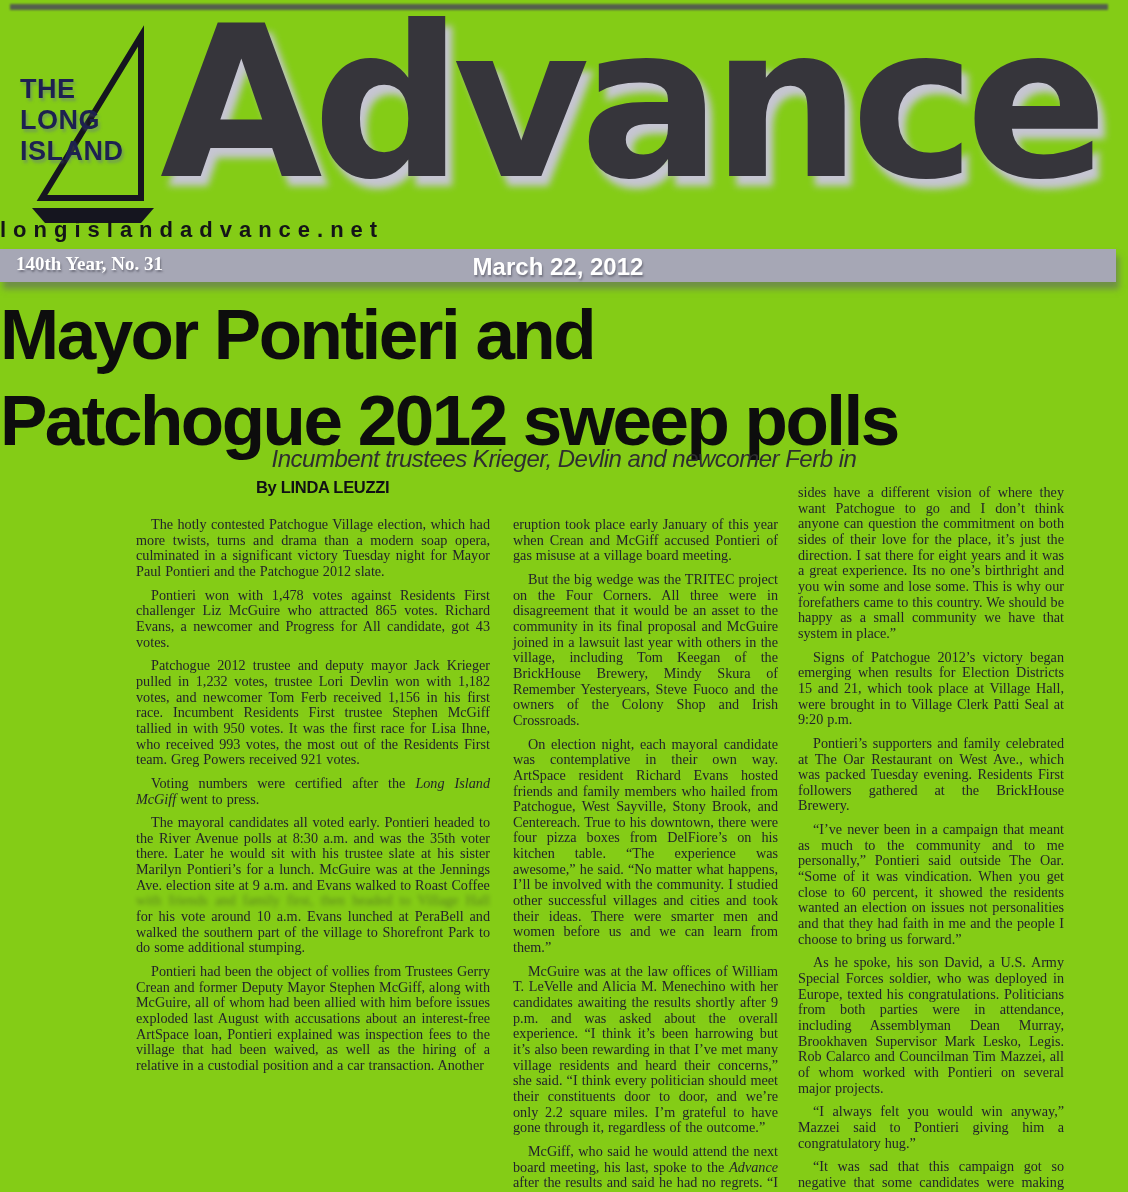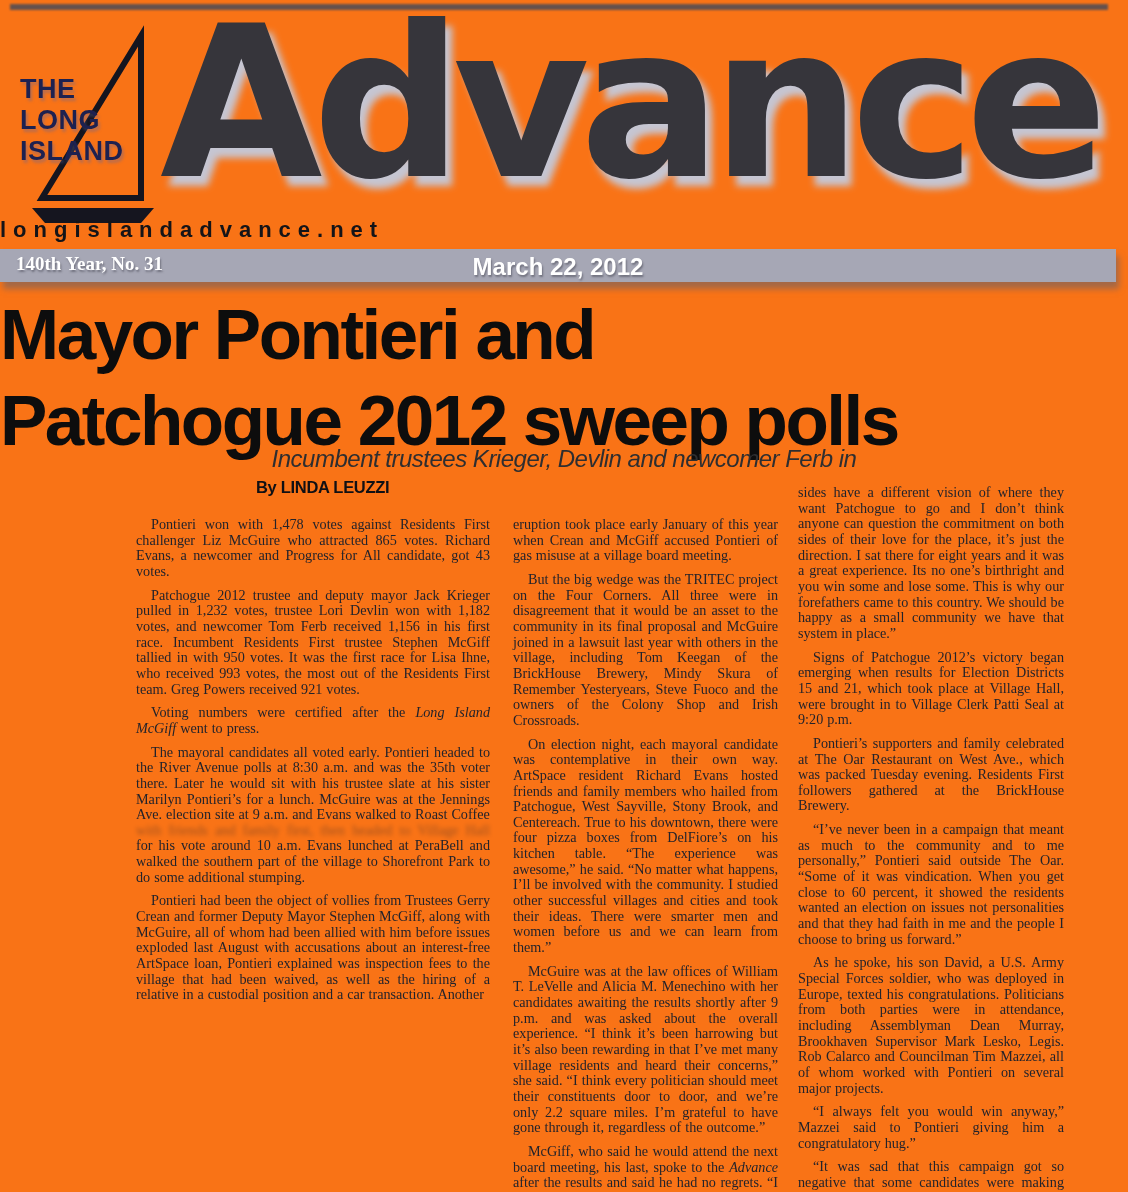--- a/index.html
+++ b/index.html
@@ -3,21 +3,21 @@
 <meta charset="utf-8">
 <style>
   html,body { margin:0; padding:0; }
   body {
     width:1128px; height:1192px;
     background:#ffffff;
     font-family:"Liberation Serif", serif;
     position:relative;
     overflow:hidden;
   }
-  .page { position:relative; width:1128px; height:1192px; background:#f97316; overflow:hidden; }
+  .page { position:relative; width:1128px; height:1192px; background:#84cc16; overflow:hidden; }
 
   
   .top-rule {
     position:absolute; top:4px; left:10px; width:1098px; height:6px;
     background:#4c4c57; opacity:.85; filter:blur(1px);
   }
 
   
   .masthead { position:absolute; top:0; left:0; width:1128px; height:295px; }
 
@@ -153,20 +153,21 @@
     <h1 class="headline">
       <span class="hl">Mayor Pontieri and</span>
       <span class="hl">Patchogue 2012 sweep polls</span>
     </h1>
 
     <div class="subhead">Incumbent trustees Krieger, Devlin and newcomer Ferb in</div>
 
     <div class="byline">By LINDA LEUZZI</div>
 
     <div class="col col1">
+      <p class="para">The hotly contested Patchogue Village election, which had more twists, turns and drama than a modern soap opera, culminated in a significant victory Tuesday night for Mayor Paul Pontieri and the Patchogue 2012 slate.</p>
       <p class="para">Pontieri won with 1,478 votes against Residents First challenger Liz McGuire who attracted 865 votes. Richard Evans, a newcomer and Progress for All candidate, got 43 votes.</p>
       <p class="para">Patchogue 2012 trustee and deputy mayor Jack Krieger pulled in 1,232 votes, trustee Lori Devlin won with 1,182 votes, and newcomer Tom Ferb received 1,156 in his first race. Incumbent Residents First trustee Stephen McGiff tallied in with 950 votes. It was the first race for Lisa Ihne, who received 993 votes, the most out of the Residents First team. Greg Powers received 921 votes.</p>
       <p class="para"><span>Voting numbers were certified after the </span><i>Long Island McGiff</i><span> went to press.</span></p>
       <p class="para"><span>The mayoral candidates all voted early. Pontieri headed to the River Avenue polls at 8:30 a.m. and was the 35th voter there. Later he would sit with his trustee slate at his sister Marilyn Pontieri’s for a lunch. McGuire was at the Jennings Ave. election site at 9 a.m. and Evans walked to Roast Coffee</span> <span class="blurred-line">with friends and family first, then headed to Village Hall</span><span>for his vote around 10 a.m. Evans lunched at PeraBell and walked the southern part of the village to Shorefront Park to do some additional stumping.</span></p>
       <p class="para">Pontieri had been the object of vollies from Trustees Gerry Crean and former Deputy Mayor Stephen McGiff, along with McGuire, all of whom had been allied with him before issues exploded last August with accusations about an interest-free ArtSpace loan, Pontieri explained was inspection fees to the village that had been waived, as well as the hiring of a relative in a custodial position and a car transaction. Another</p>
     </div>
 
     <div class="col col2">
       <p class="para cont">eruption took place early January of this year when Crean and McGiff accused Pontieri of gas misuse at a village board meeting.</p>
       <p class="para">But the big wedge was the TRITEC project on the Four Corners. All three were in disagreement that it would be an asset to the community in its final proposal and McGuire joined in a lawsuit last year with others in the village, including Tom Keegan of the BrickHouse Brewery, Mindy Skura of Remember Yesteryears, Steve Fuoco and the owners of the Colony Shop and Irish Crossroads.</p>

